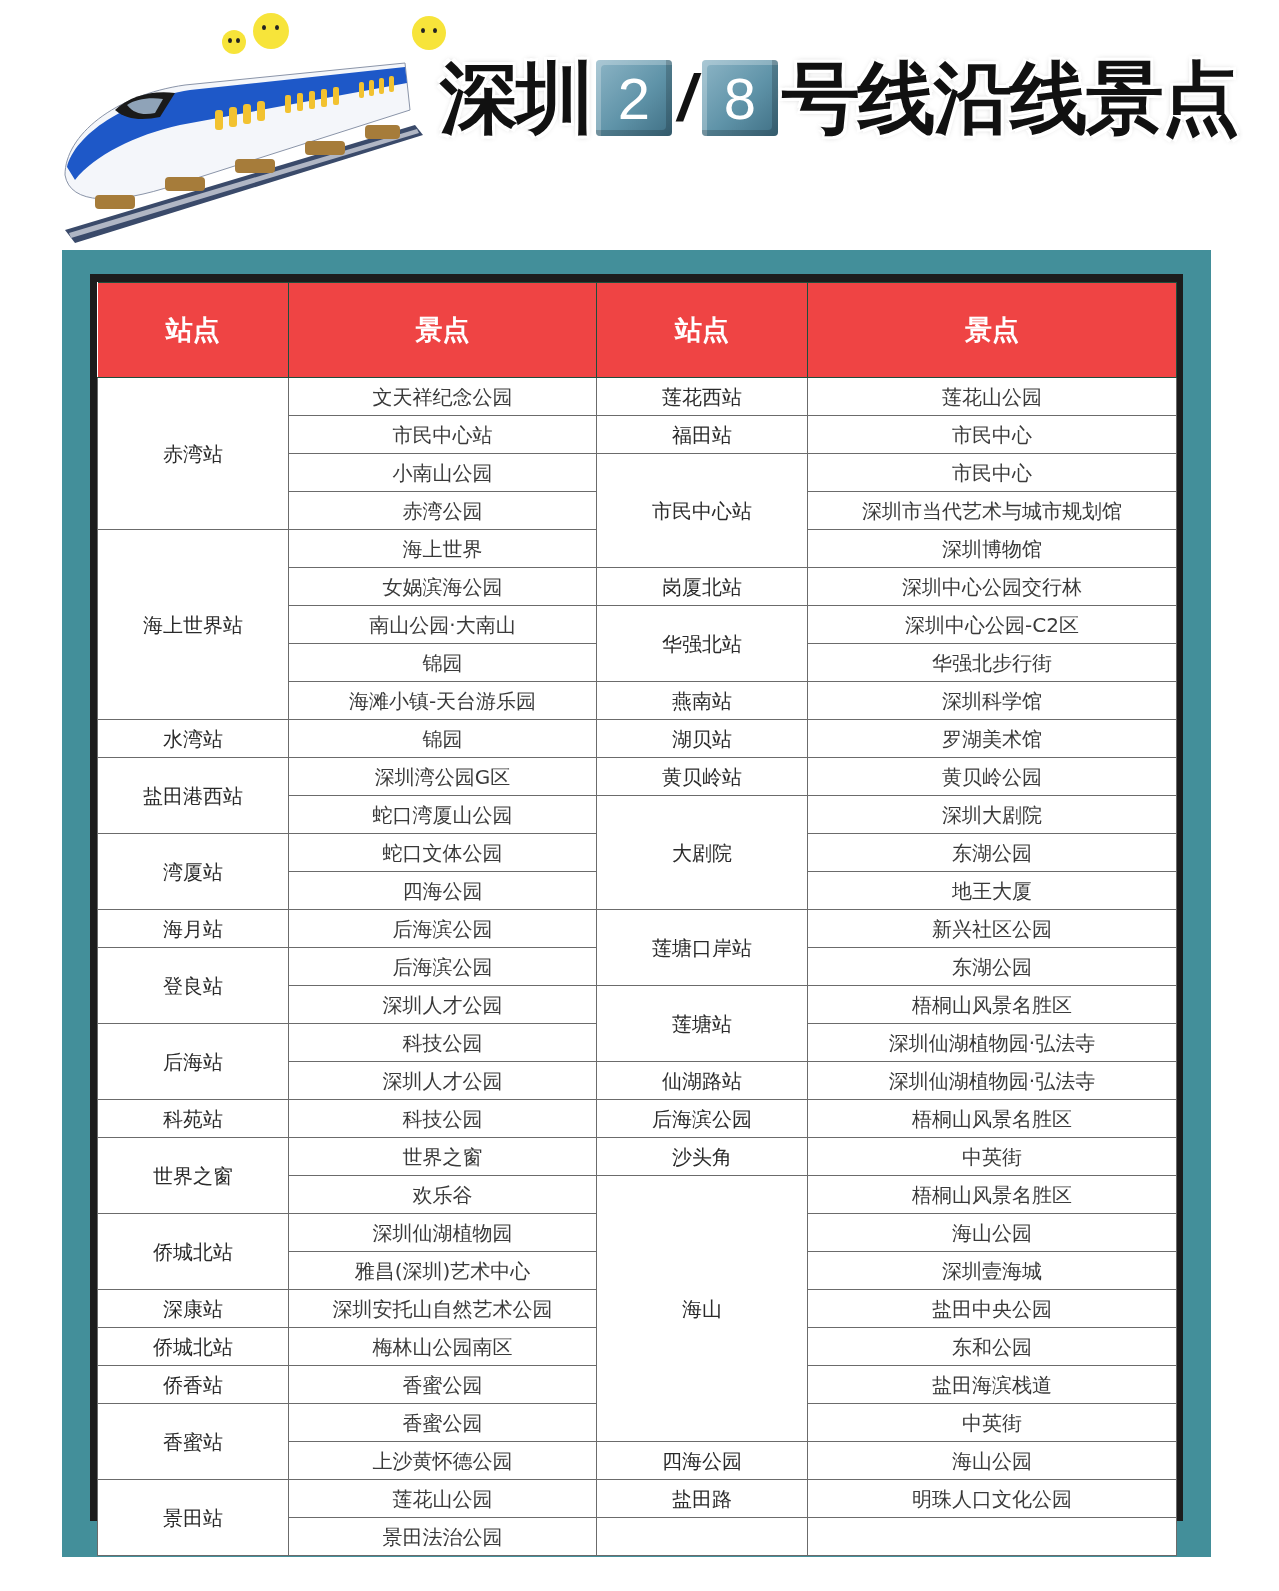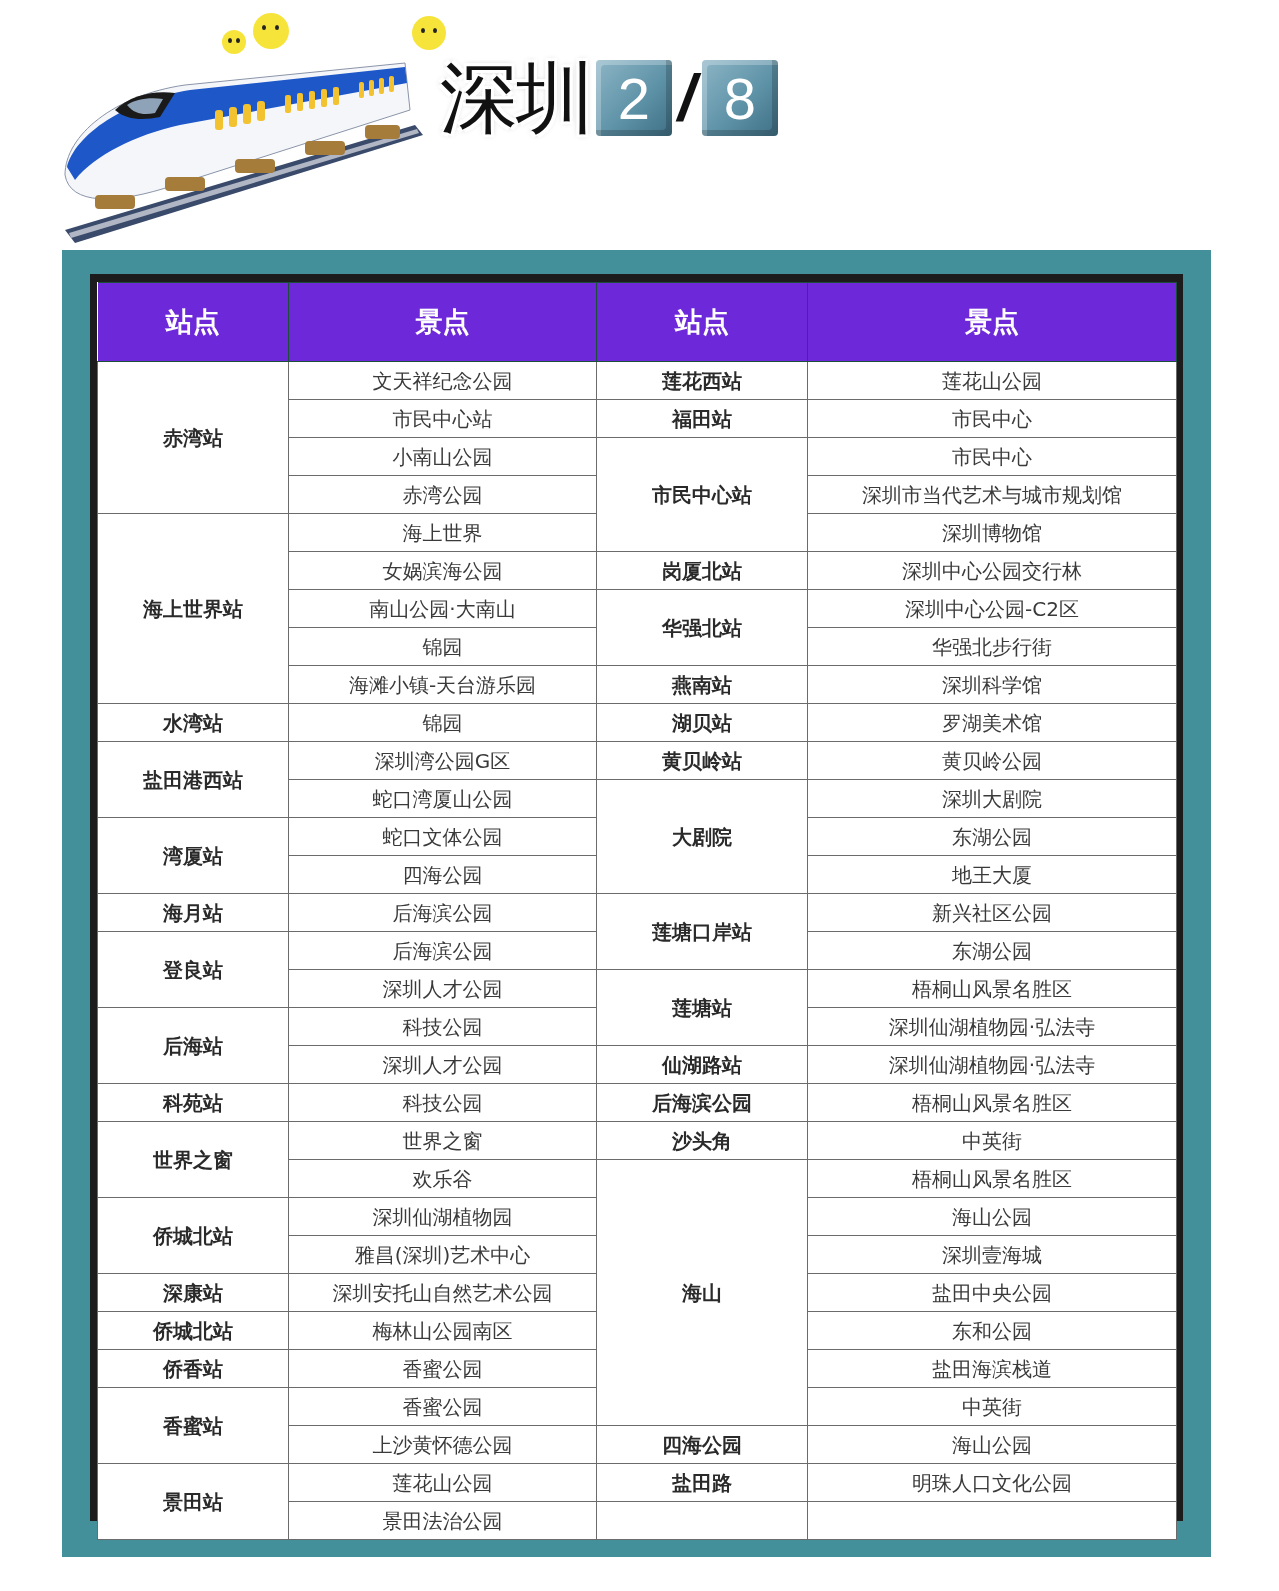--- a/index.html
+++ b/index.html
@@ -2,34 +2,34 @@
 <html><head>
 <meta charset="utf-8">
 <style>
   html, body { margin:0; padding:0; }
   body { width:1279px; height:1591px; background:#ffffff; position:relative; overflow:hidden; font-family:"DejaVu Sans", sans-serif; }
   .banner { position:absolute; left:0; top:0; width:1279px; height:250px; }
   .train { position:absolute; left:55px; top:55px; width:370px; height:190px; }
   .face { position:absolute; border-radius:50%; background:#f7e43a; }
   .face .eye { position:absolute; width:4px; height:5px; background:#222; border-radius:50%; }
   .title { position:absolute; left:440px; top:48px; height:100px; display:flex; align-items:center; }
-  .title .t { font-family:"DejaVu Sans", sans-serif; font-weight:normal; font-size:78px; color:#111; letter-spacing:-2px;
+  .title .t { font-family:"DejaVu Sans", sans-serif; font-weight:bold; font-size:78px; color:#111; letter-spacing:-2px;
      text-shadow: -3px -3px 0 #fff, 3px -3px 0 #fff, -3px 3px 0 #fff, 3px 3px 0 #fff, 0 0 6px #999; line-height:1; }
   .key { display:inline-flex; align-items:center; justify-content:center; width:76px; height:76px; margin:0 4px;
      background:linear-gradient(135deg,#8db5c6 0%,#5f93a8 55%,#3f6f84 100%); border-radius:4px; color:#fff; font-size:58px;
      font-family:"Liberation Sans", sans-serif; box-shadow: inset -6px -6px 0 rgba(0,0,0,0.18), inset 5px 5px 0 rgba(255,255,255,0.25); }
   .slash { font-family:"Liberation Sans", sans-serif; font-size:64px; font-style:italic; font-weight:bold; color:#111; margin:0 2px;
      text-shadow: -3px -3px 0 #fff, 3px -3px 0 #fff, -3px 3px 0 #fff, 3px 3px 0 #fff; }
   .panel { position:absolute; left:62px; top:250px; width:1149px; height:1307px; background:#438f9a; }
   .frame { position:absolute; left:28px; top:24px; width:1093px; height:1247px; background:#1c1c1c; }
   table.grid { position:absolute; left:7px; top:8px; width:1079px; border-collapse:collapse; table-layout:fixed; background:#fff; }
   table.grid col.c1 { width:191px; } table.grid col.c2 { width:308px; } table.grid col.c3 { width:211px; } table.grid col.c4 { width:369px; }
-  table.grid th { background:#6d28d9; color:#fff; height:62px; font-size:27px; font-weight:bold; border:1px solid #1d4e3c; padding:8px; }
+  table.grid th { background:#ef4444; color:#fff; height:62px; font-size:27px; font-weight:bold; border:1px solid #1d4e3c; padding:16px; }
   table.grid td { height:37px; border:1px solid #6b6b6b; text-align:center; padding:0; font-size:20px; color:#3a3a3a; line-height:1; }
-  table.grid td.st { font-weight:bold; color:#2a2a2a; font-size:20px; }
+  table.grid td.st { font-weight:normal; color:#2a2a2a; font-size:20px; }
   table.grid tr:first-child th:first-child { border-left:none; }
 </style>
 </head>
 <body>
 
 <div class="banner">
   <svg class="train" viewBox="0 0 370 190">
     <polygon points="10,175 360,70 368,80 20,188" fill="#3a4a6a"></polygon>
     <polygon points="14,178 362,74 364,78 16,183" fill="#b0b6c4"></polygon>
     <path d="M10,120 C10,80 60,40 130,30 L350,8 L355,55 L120,130 C60,150 15,150 10,120 Z" fill="#f4f6fa" stroke="#8a94a8" stroke-width="1"></path>
@@ -70,20 +70,21 @@
   <div class="face" style="left:412px;top:16px;width:34px;height:34px;">
     <span class="eye" style="left:9px;top:12px;"></span>
       <span class="eye" style="left:21px;top:12px;"></span>
   </div>
 
   <div class="title">
     <span class="t">深圳</span>
     <span class="key">2</span>
     <span class="slash">/</span>
     <span class="key">8</span>
+    <span class="t">号线沿线景点</span>
   </div>
 </div>
 
 <div class="panel">
   <div class="frame">
     <table class="grid">
       <colgroup>
           <col class="c1">
           <col class="c2">
           <col class="c3">

